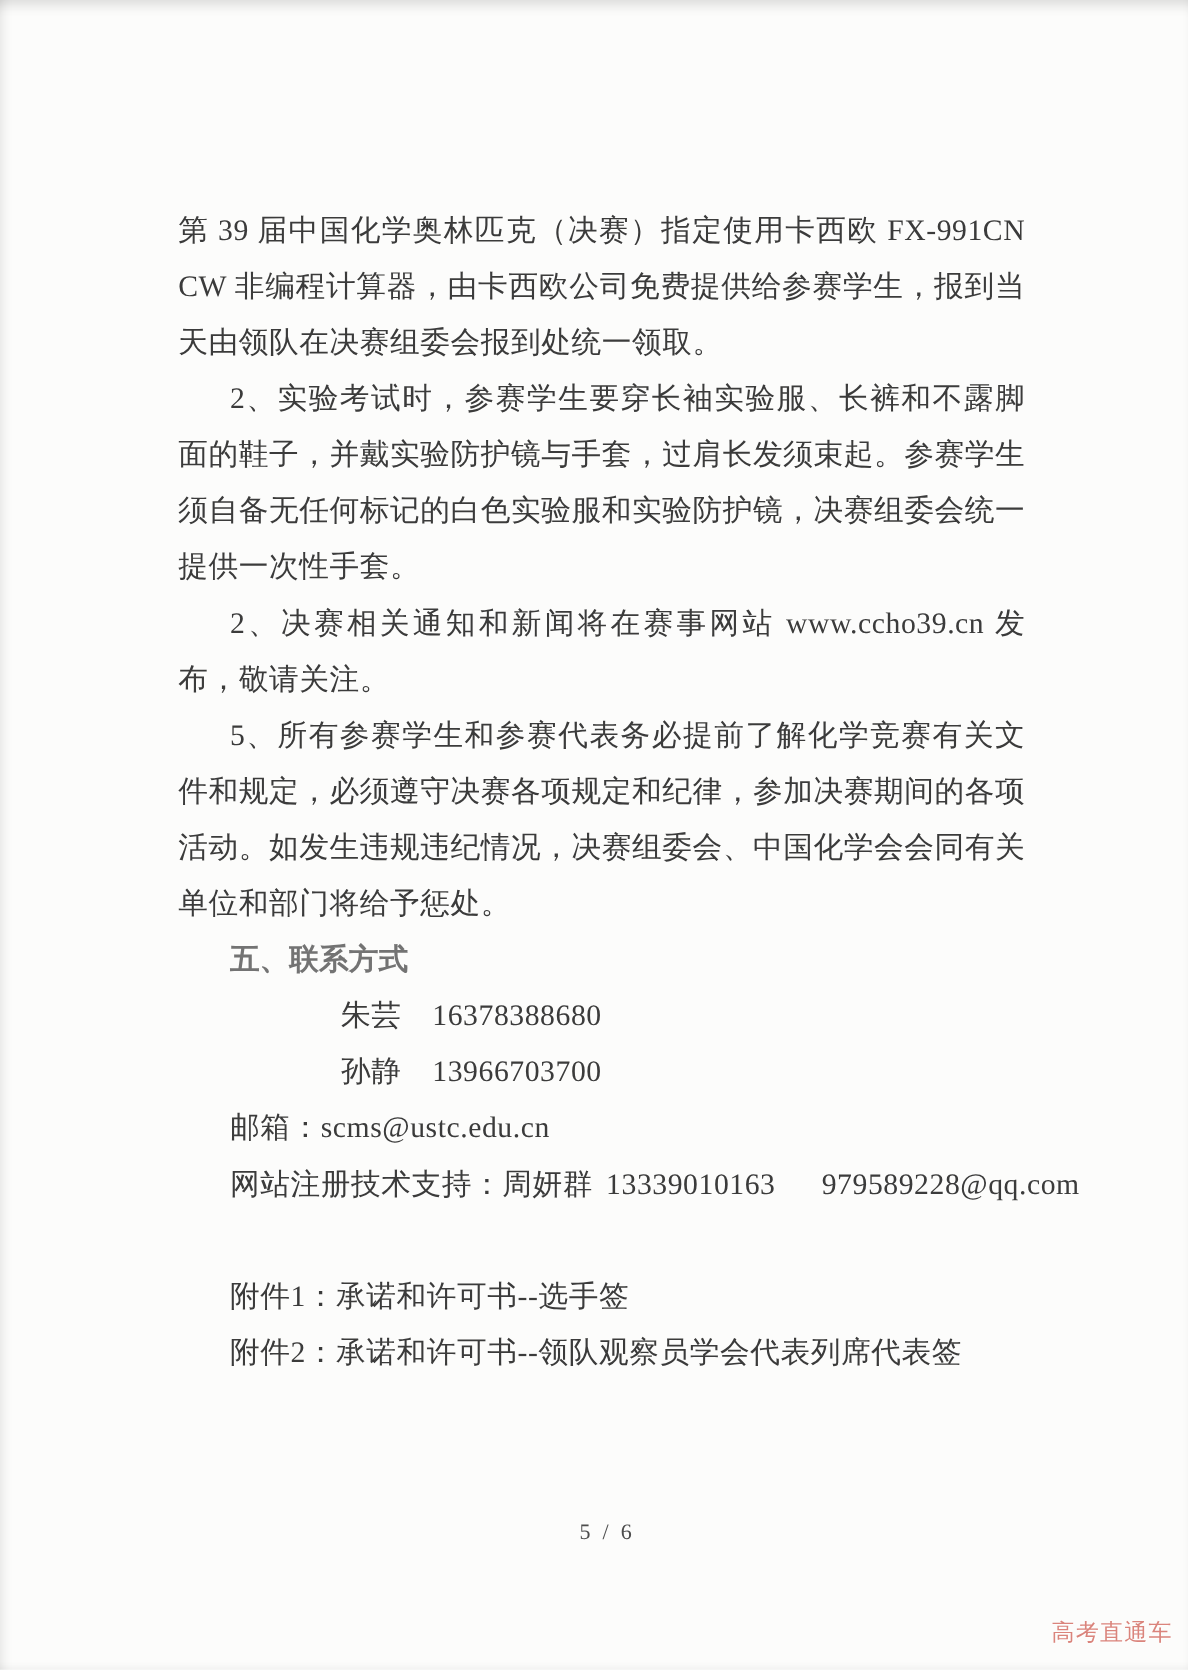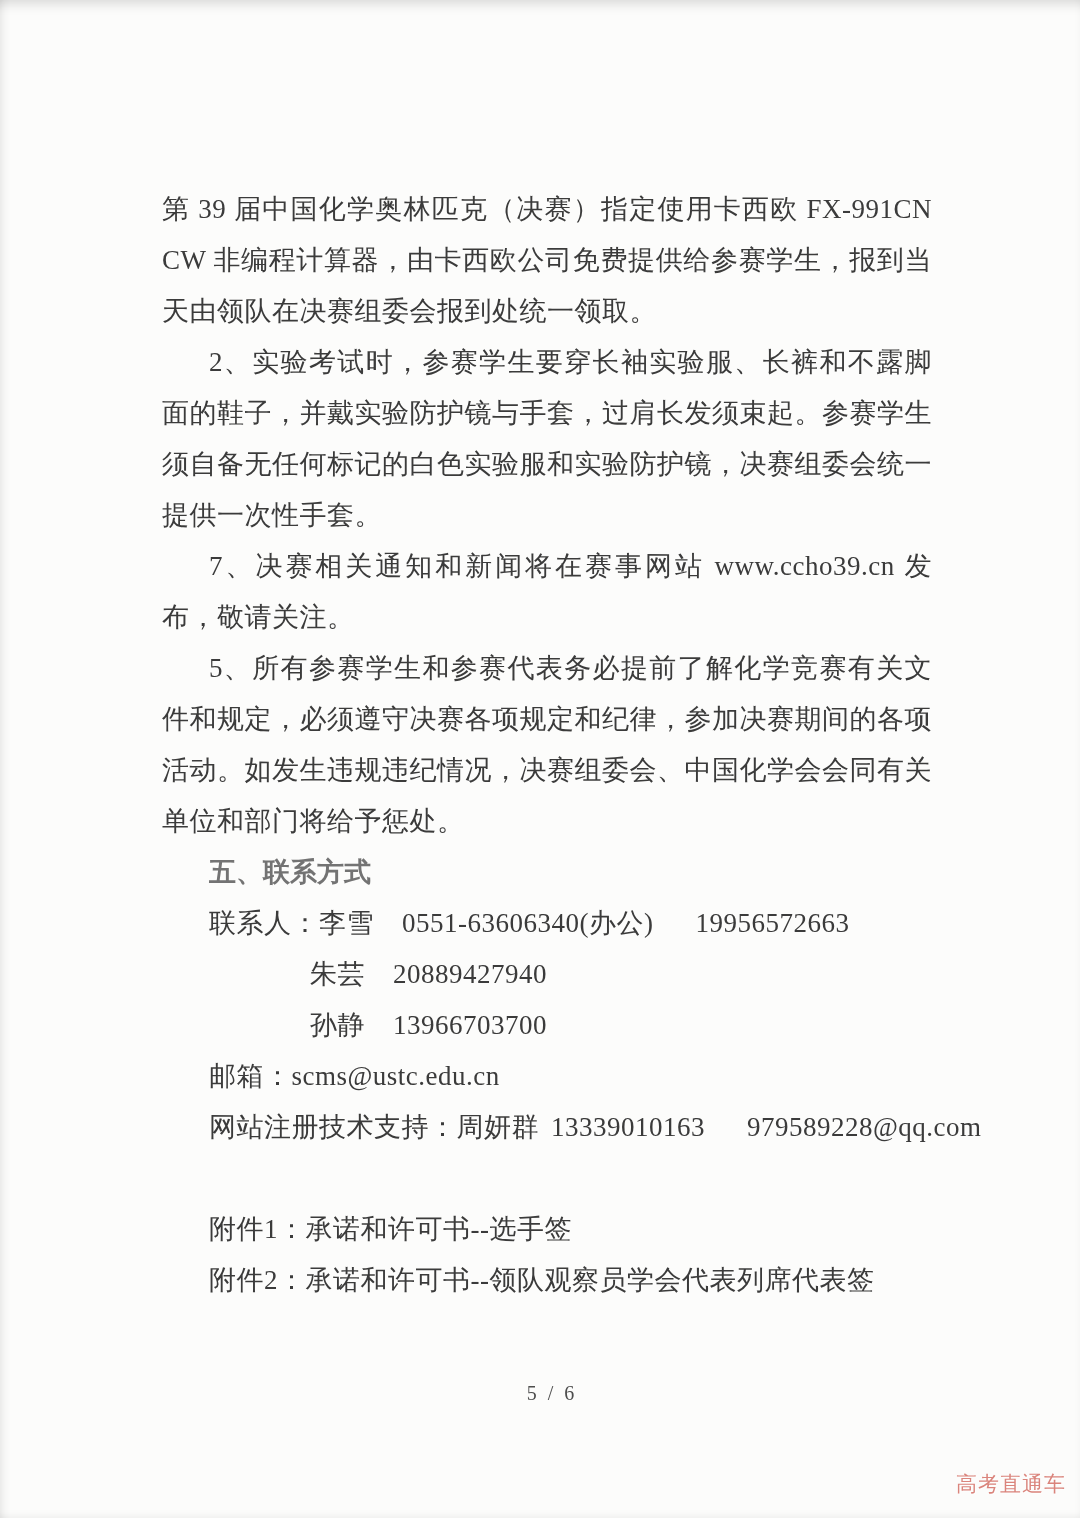--- a/index.html
+++ b/index.html
@@ -78,30 +78,27 @@
   }
 </style>
 </head>
 <body>
 
 <div class="page">
   <div class="content">
 
     <p>第 39 届中国化学奥林匹克（决赛）指定使用卡西欧 FX-991CN CW 非编程计算器，由卡西欧公司免费提供给参赛学生，报到当天由领队在决赛组委会报到处统一领取。</p>
     <p class="indent">2、实验考试时，参赛学生要穿长袖实验服、长裤和不露脚面的鞋子，并戴实验防护镜与手套，过肩长发须束起。参赛学生须自备无任何标记的白色实验服和实验防护镜，决赛组委会统一提供一次性手套。</p>
-    <p class="indent">7、决赛相关通知和新闻将在赛事网站 www.ccho39.cn 发布，敬请关注。</p>
+    <p class="indent">2、决赛相关通知和新闻将在赛事网站 www.ccho39.cn 发布，敬请关注。</p>
     <p class="indent">5、所有参赛学生和参赛代表务必提前了解化学竞赛有关文件和规定，必须遵守决赛各项规定和纪律，参加决赛期间的各项活动。如发生违规违纪情况，决赛组委会、中国化学会会同有关单位和部门将给予惩处。</p>
 
     <h2 class="section-heading">五、联系方式</h2>
 
-    <div class="line contact-line">
-      <span>联系人：</span><span>李雪</span><span class="gap-m">0551-63606340(办公)</span><span class="gap-l">19956572663</span>
-    </div>
     <div class="line contact-sub">
-      <span>朱芸</span><span class="gap-m">20889427940</span>
+      <span>朱芸</span><span class="gap-m">16378388680</span>
     </div>
     <div class="line contact-sub">
       <span>孙静</span><span class="gap-m">13966703700</span>
     </div>
 
     <div class="line contact-line">
       <span>邮箱：</span><span>scms@ustc.edu.cn</span>
     </div>
 
     <div class="line contact-line">

